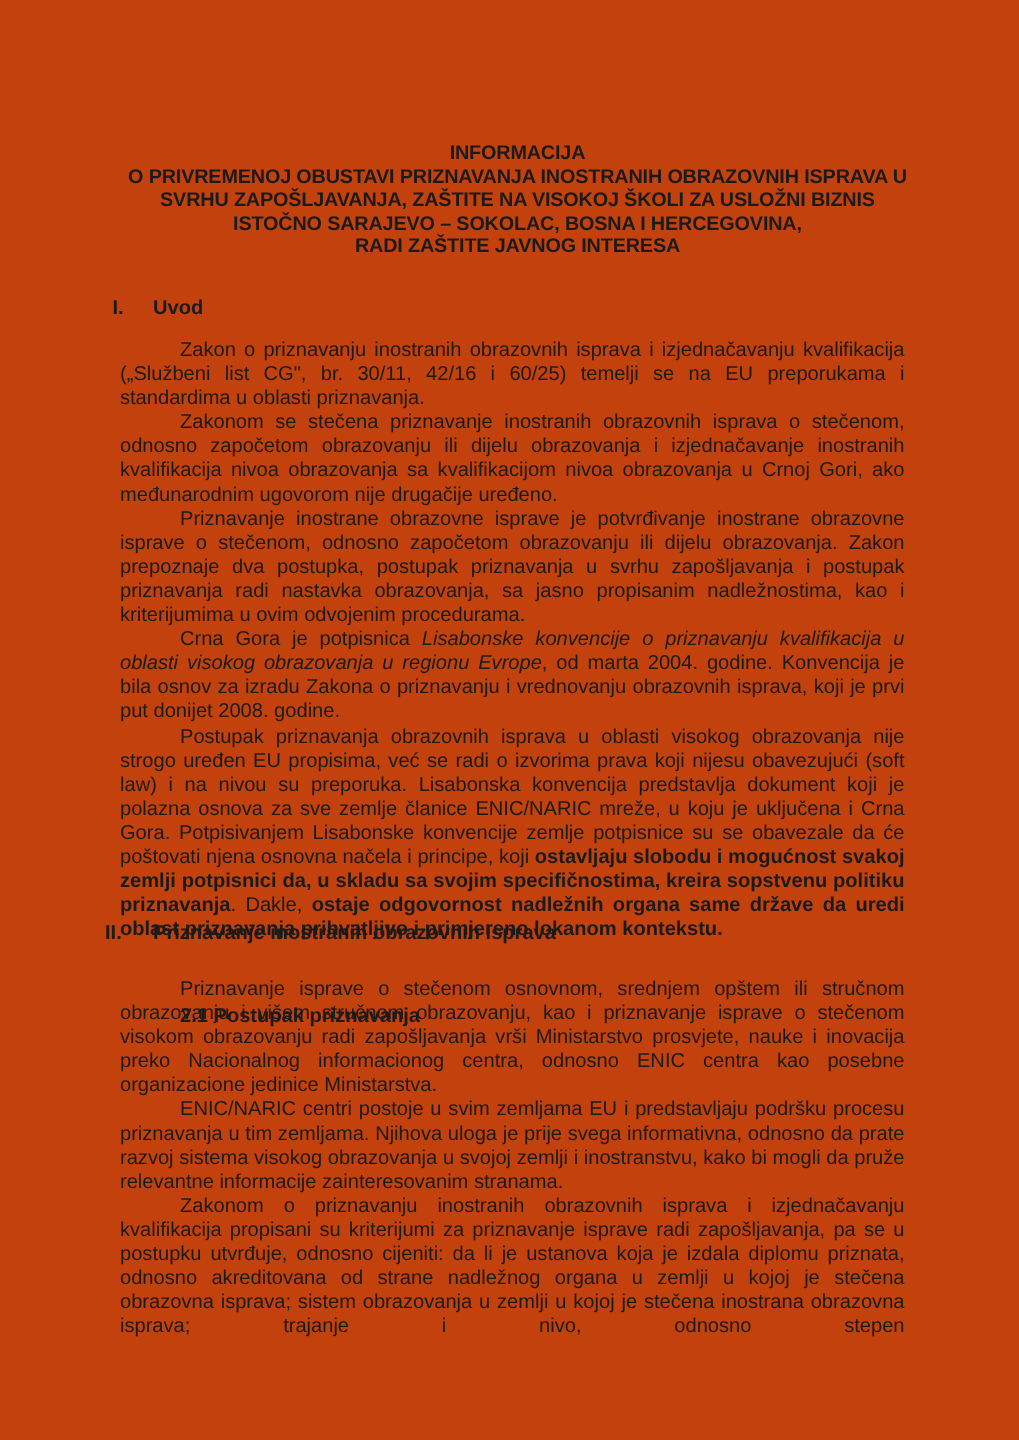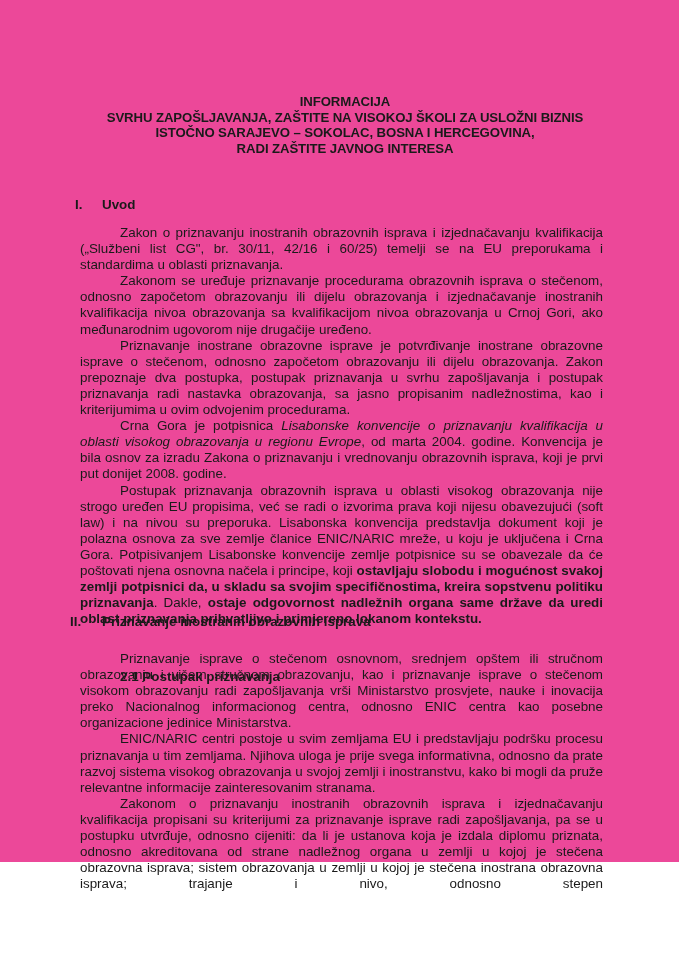--- a/index.html
+++ b/index.html
@@ -1,50 +1,51 @@
 <!DOCTYPE html>
 <html><head>
 <meta charset="utf-8">
 <style>
   html, body { margin: 0; padding: 0; background: #ffffff; }
   body { width: 679px; height: 960px; overflow: hidden; position: relative;
          font-family: "Liberation Sans", sans-serif; color: #1a1a1a; }
-  .page { position: absolute; left: 0; top: 0; width: 679px; height: 862px; background: #ec4899; }
+  .page { position: absolute; left: 0; top: 0; width: 679px; height: 960px; background: #c2410c; }
   .title-block { position: absolute; top: 94px; left: 60px; width: 570px; text-align: center;
                  font-weight: bold; font-size: 13.2px; line-height: 15.6px; letter-spacing: -0.1px; }
   .title-block div { white-space: nowrap; }
   .heading { position: absolute; font-weight: bold; font-size: 13.4px; }
   .heading .num { position: absolute; left: 0; }
   .heading .txt { position: absolute; white-space: nowrap; }
   .body { position: absolute; left: 80px; width: 523px; font-size: 13.4px; line-height: 16.1px;
           text-align: justify; }
   .body p { margin: 0; text-indent: 40px; }
   .body b { font-weight: bold; }
   .body i { font-style: italic; }
 </style>
 </head>
 <body>
 
 <div class="page">
 
   <div class="title-block">
     <div>INFORMACIJA</div>
+    <div>O PRIVREMENOJ OBUSTAVI PRIZNAVANJA INOSTRANIH OBRAZOVNIH ISPRAVA U</div>
     <div>SVRHU ZAPOŠLJAVANJA, ZAŠTITE NA VISOKOJ ŠKOLI ZA USLOŽNI BIZNIS</div>
     <div>ISTOČNO SARAJEVO  – SOKOLAC, BOSNA I HERCEGOVINA,</div>
     <div>RADI ZAŠTITE JAVNOG INTERESA</div>
   </div>
 
   <div class="heading" style="top:197px; left:75px;">
     <span class="num">I.</span>
     <span class="txt" style="left:27px;">Uvod</span>
   </div>
 
   <div class="body" style="top:225px;">
     <p>Zakon o priznavanju inostranih obrazovnih isprava i izjednačavanju kvalifikacija („Službeni list CG", br. 30/11, 42/16 i 60/25) temelji se na EU preporukama i standardima u oblasti priznavanja.</p>
-    <p>Zakonom se uređuje priznavanje procedurama obrazovnih isprava o stečenom, odnosno započetom obrazovanju ili dijelu obrazovanja i izjednačavanje inostranih kvalifikacija nivoa obrazovanja sa kvalifikacijom nivoa obrazovanja u Crnoj Gori, ako međunarodnim ugovorom nije drugačije uređeno.</p>
+    <p>Zakonom se stečena priznavanje inostranih obrazovnih isprava o stečenom, odnosno započetom obrazovanju ili dijelu obrazovanja i izjednačavanje inostranih kvalifikacija nivoa obrazovanja sa kvalifikacijom nivoa obrazovanja u Crnoj Gori, ako međunarodnim ugovorom nije drugačije uređeno.</p>
     <p>Priznavanje inostrane obrazovne isprave je potvrđivanje inostrane obrazovne isprave o stečenom, odnosno započetom obrazovanju ili dijelu obrazovanja. Zakon prepoznaje dva postupka, postupak priznavanja u svrhu zapošljavanja i postupak priznavanja radi nastavka obrazovanja, sa jasno propisanim nadležnostima, kao i kriterijumima u ovim odvojenim procedurama.</p>
     <p><span>Crna Gora je potpisnica </span><i>Lisabonske konvencije o priznavanju kvalifikacija u oblasti visokog obrazovanja u regionu Evrope</i><span>, od marta 2004. godine. Konvencija je bila osnov za izradu Zakona o priznavanju i vrednovanju obrazovnih isprava, koji je prvi put donijet 2008. godine.</span></p>
     <p><span>Postupak priznavanja obrazovnih isprava u oblasti visokog obrazovanja nije strogo uređen EU propisima, već se radi o izvorima prava koji nijesu obavezujući (soft law) i na nivou su preporuka. Lisabonska konvencija predstavlja dokument koji je polazna osnova za sve zemlje članice ENIC/NARIC mreže, u koju je uključena i Crna Gora. Potpisivanjem Lisabonske konvencije zemlje potpisnice su se obavezale da će poštovati njena osnovna načela i principe, koji </span><b>ostavljaju slobodu i mogućnost svakoj zemlji potpisnici da, u skladu sa svojim specifičnostima, kreira sopstvenu politiku priznavanja</b><span>. Dakle, </span><b>ostaje odgovornost nadležnih organa same države da uredi oblast priznavanja prihvatljivo i primjereno lokanom kontekstu.</b></p>
   </div>
 
   <div class="heading" style="top:614px; left:70px;">
     <span class="num">II.</span>
     <span class="txt" style="left:32px;">Priznavanje inostranih obrazovnih isprava</span>
   </div>
 

